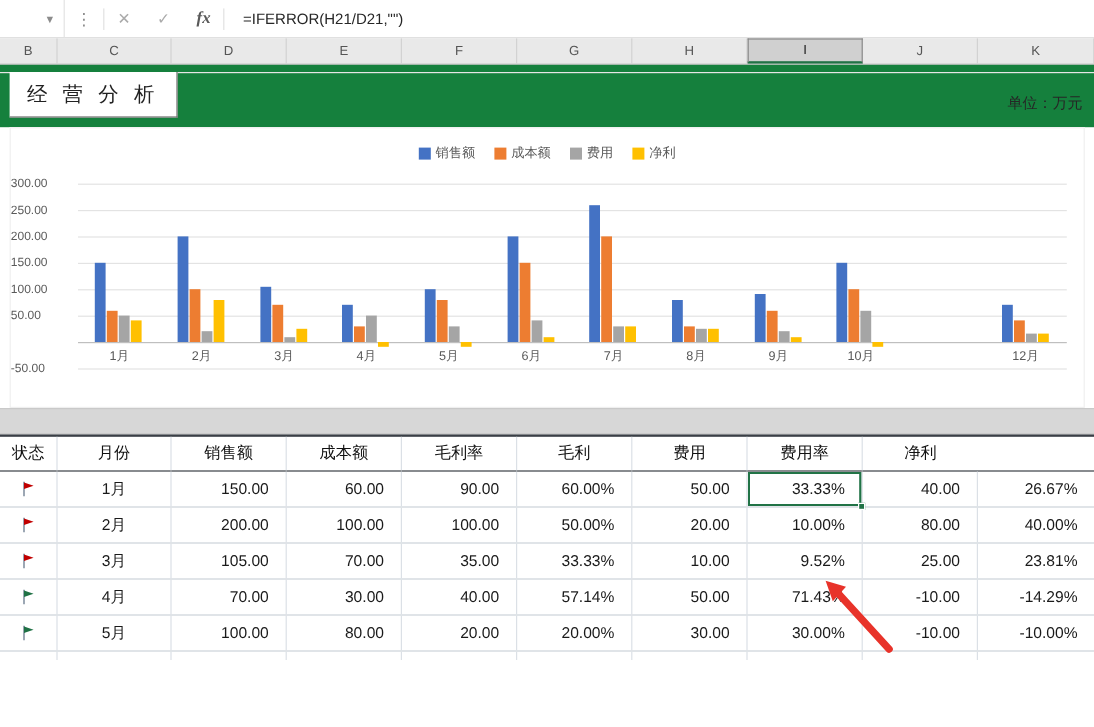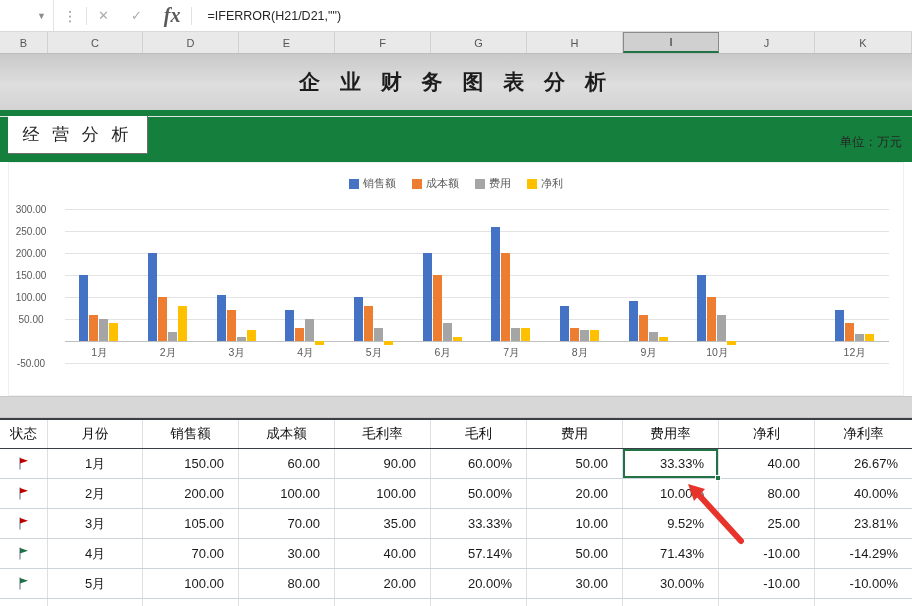--- a/index.html
+++ b/index.html
@@ -8,21 +8,21 @@
   .page { position:relative; width:912px; height:606px; background:#fff; }
 
   
   .toolbar { height:32px; display:flex; align-items:center; background:#fff;
              border-bottom:1px solid #d9d9d9; }
   .name-box { width:54px; height:100%; display:flex; align-items:center;
               justify-content:flex-end; padding-right:7px; color:#8c8c8c;
               font-size:9px; border-right:1px solid #e3e3e3; cursor:pointer; }
   .tb-dots { color:#8c8c8c; font-size:14px; padding:0 9px; }
   .tb-x, .tb-check { color:#ababab; font-size:13px; padding:0 11px; }
-  .tb-fx { color:#595959; font-size:20px; font-style:italic; font-weight:bold;
+  .tb-fx { color:#595959; font-size:14px; font-style:italic; font-weight:bold;
            padding:0 11px; font-family:"Liberation Serif", serif; }
   .tb-sep { width:1px; height:18px; background:#e2e2e2; }
   .formula { margin-left:15px; font-size:12.5px; color:#262626; }
 
   
   .col-strip { height:22px; display:flex; background:#e9e9e9;
                border-bottom:1px solid #bdbdbd; }
   .colcell { height:100%; display:flex; align-items:center; justify-content:center;
              font-size:11px; color:#555; border-right:1px solid #d2d2d2; }
   .colcell.sel { background:#d0d0d0; border:1px solid #8a8a8a; color:#1a1a1a;
@@ -44,21 +44,21 @@
   .unit { position:absolute; right:10px; bottom:11px; font-size:12.5px; color:#262626; }
 
   
   .chart { height:234px; position:relative; background:#fff; margin:0 8px;
            border:1px solid #efefef; }
   .legend { position:absolute; top:13px; left:0; right:0; display:flex;
             justify-content:center; gap:16px; }
   .legend-item { display:flex; align-items:center; gap:4px; font-size:11px; color:#595959; }
   .swatch { width:10px; height:10px; display:inline-block; }
   .yaxis { position:absolute; left:0; top:46px; width:50px; height:154px; }
-  .ytick { position:absolute; right:6px; width:44px; text-align:center;
+  .ytick { position:absolute; right:6px; width:44px; text-align:left;
            font-size:10px; color:#595959; }
   .plot { position:absolute; left:56px; right:14px; top:46px; height:154px; }
   .gridline { position:absolute; left:0; right:0; height:1px; background:#e3e3e3; }
   .gridline.zero { background:#bfbfbf; }
   .group { position:absolute; top:0; height:100%; }
   .bar { position:absolute; width:9px; }
   .xlabel { position:absolute; left:0; right:0; text-align:center;
             font-size:10.5px; color:#595959; }
 
   
@@ -106,23 +106,20 @@
       <div class="colcell" style="width: 96px;">D</div>
       <div class="colcell" style="width: 96px;">E</div>
       <div class="colcell" style="width: 96px;">F</div>
       <div class="colcell" style="width: 96px;">G</div>
       <div class="colcell" style="width: 96px;">H</div>
       <div class="colcell sel" style="width: 96px;">I</div>
       <div class="colcell" style="width: 96px;">J</div>
       <div class="colcell" style="width: 97px;">K</div>
     </div>
 
-  <div class="title-band">
-    <h1>企 业 财 务 图 表 分 析</h1>
-  </div>
 
   <div class="section-bar">
     <div class="tab">经 营 分 析</div>
     <div class="unit">单位：万元</div>
   </div>
 
   <div class="chart">
     <div class="legend">
         <div class="legend-item">
           <span class="swatch" style="background: rgb(68, 114, 196);"></span>
@@ -245,21 +242,20 @@
       <div class="t-row t-head">
         <div class="t-cell t-hcell" style="width: 48px;">状态</div>
         <div class="t-cell t-hcell" style="width: 95px;">月份</div>
         <div class="t-cell t-hcell" style="width: 96px;">销售额</div>
         <div class="t-cell t-hcell" style="width: 96px;">成本额</div>
         <div class="t-cell t-hcell" style="width: 96px;">毛利率</div>
         <div class="t-cell t-hcell" style="width: 96px;">毛利</div>
         <div class="t-cell t-hcell" style="width: 96px;">费用</div>
         <div class="t-cell t-hcell" style="width: 96px;">费用率</div>
         <div class="t-cell t-hcell" style="width: 96px;">净利</div>
-        <div class="t-cell t-hcell" style="width: 97px;">净利率</div>
       </div>
       <div class="t-row">
         <div class="t-cell" style="width: 48px;">
           <svg width="15" height="15" viewBox="0 0 15 15">
             <line x1="4" y1="1.5" x2="4" y2="13.5" stroke="#8a97a6" stroke-width="1.4"></line>
             <path d="M4 2 L12 4.8 L4 7.6 Z" fill="#C00000"></path>
           </svg>
         </div>
         <div class="t-cell" style="width: 95px;">1月</div>
         <div class="t-cell t-num" style="width: 96px;">150.00</div>

